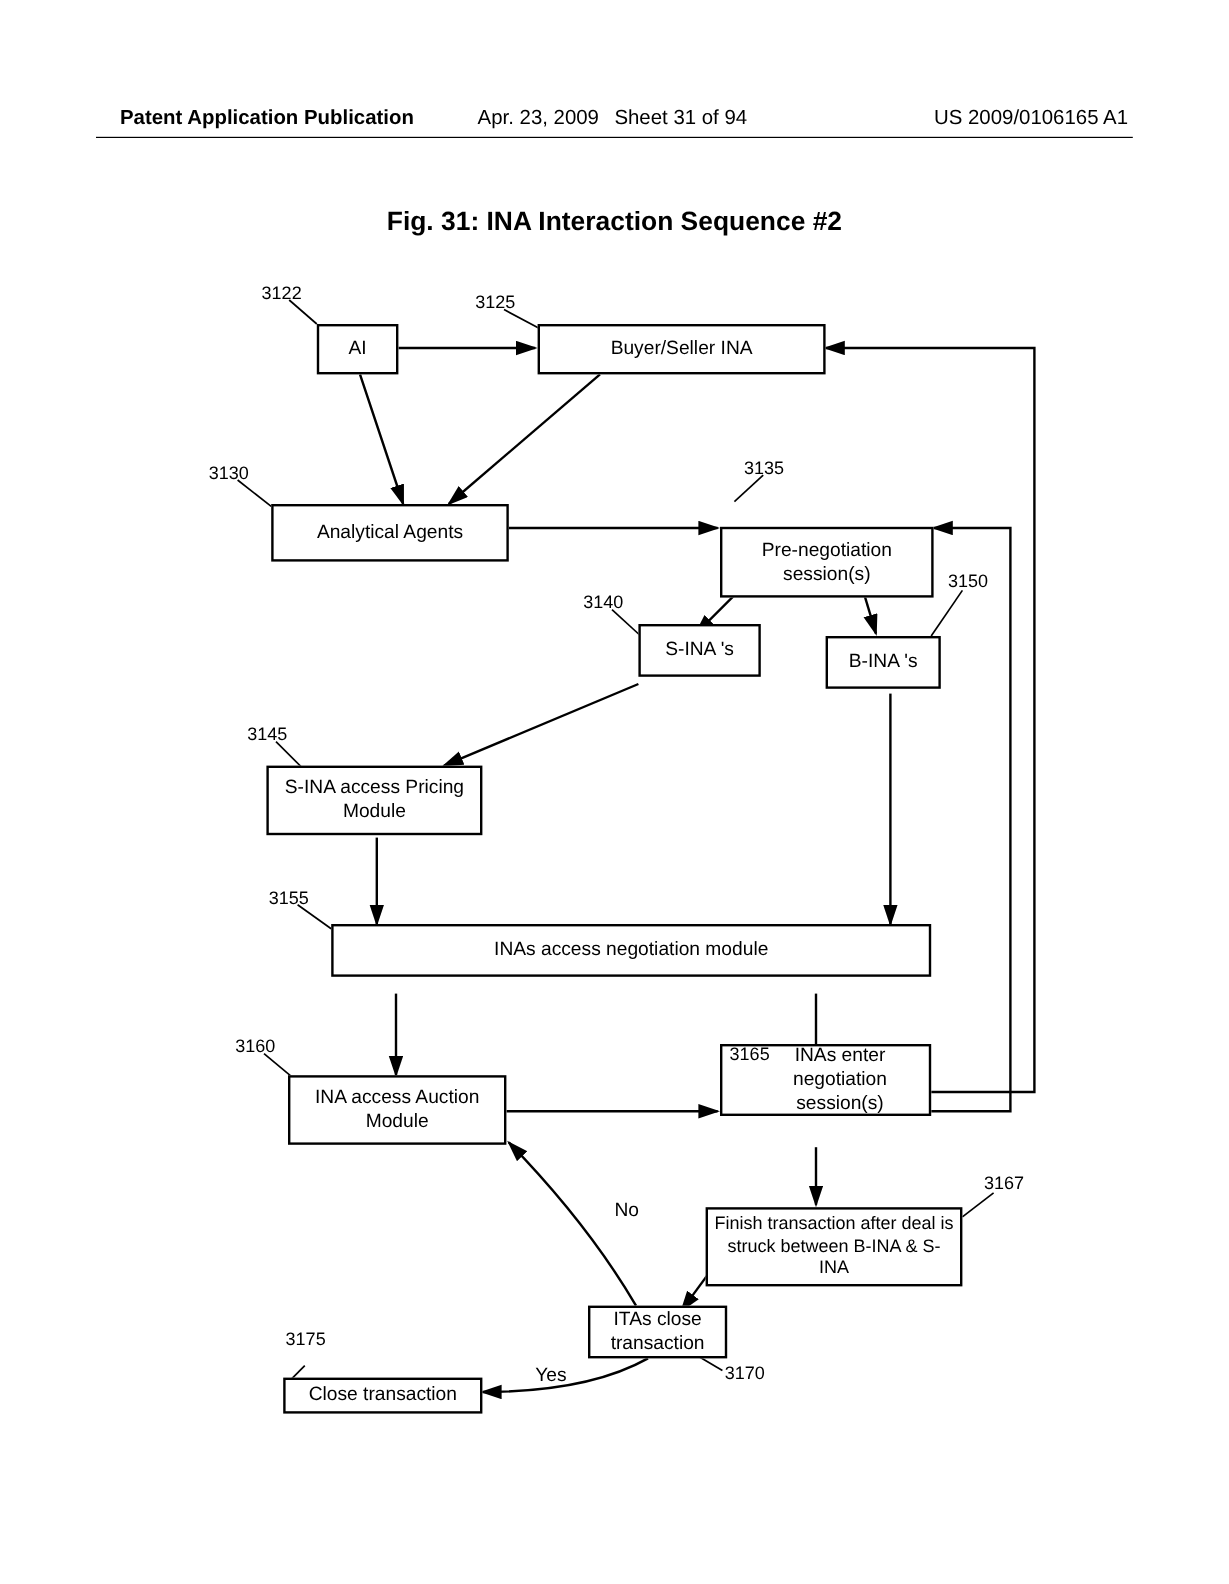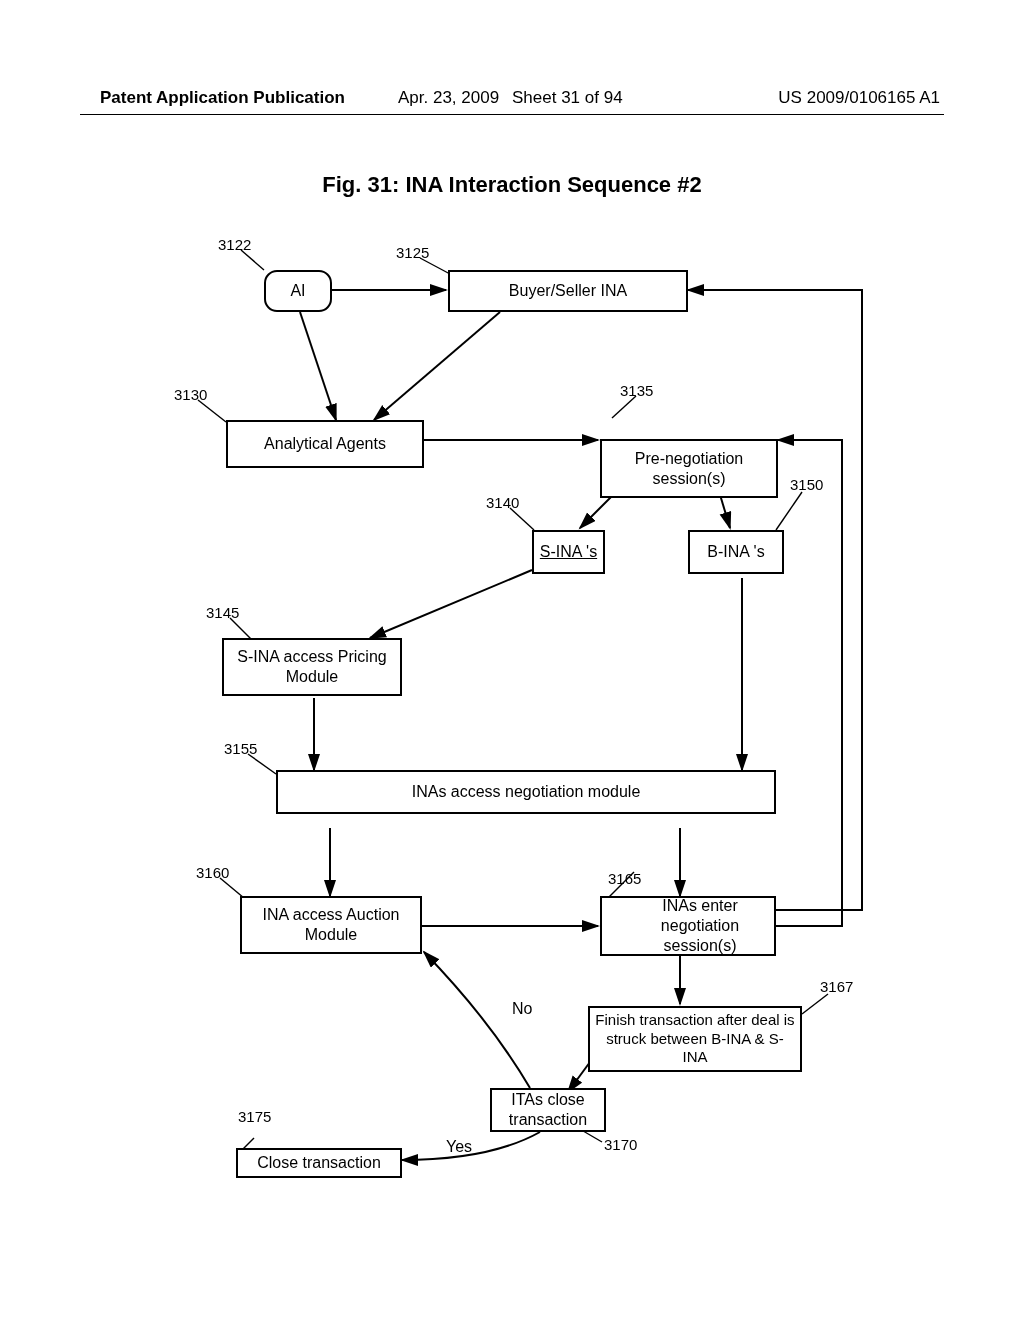--- a/index.html
+++ b/index.html
@@ -163,30 +163,30 @@
       <line x1="662" y1="262" x2="636" y2="300" stroke="#000" stroke-width="1.4"></line>
       <line x1="90" y1="388" x2="112" y2="410" stroke="#000" stroke-width="1.4"></line>
       <line x1="108" y1="524" x2="136" y2="544" stroke="#000" stroke-width="1.4"></line>
       <line x1="80" y1="648" x2="104" y2="668" stroke="#000" stroke-width="1.4"></line>
       <line x1="494" y1="642" x2="468" y2="668" stroke="#000" stroke-width="1.4"></line>
       <line x1="688" y1="764" x2="662" y2="784" stroke="#000" stroke-width="1.4"></line>
       <line x1="462" y1="912" x2="438" y2="898" stroke="#000" stroke-width="1.4"></line>
       <line x1="114" y1="908" x2="98" y2="924" stroke="#000" stroke-width="1.4"></line>
     </svg>
 
-    <div class="box" style="left:124px; top:40px; width:68px; height:42px;border-radius:13px;">AI</div>
+    <div class="box" style="left:124px; top:40px; width:68px; height:42px;">AI</div>
     <div class="box" style="left:308px; top:40px; width:240px; height:42px;">Buyer/Seller INA</div>
     <div class="box" style="left:86px; top:190px; width:198px; height:48px;">Analytical Agents</div>
     <div class="box" style="left:460px; top:196px; width:178px; height:59px;margin-top:13px;">Pre-negotiation session(s)</div>
-    <div class="box" style="left:392px; top:300px; width:73px; height:44px;text-decoration:underline;">S-INA 's</div>
+    <div class="box" style="left:392px; top:290px; width:102px; height:44px;">S-INA 's</div>
     <div class="box" style="left:548px; top:300px; width:96px; height:44px;">B-INA 's</div>
     <div class="box" style="left:82px; top:408px; width:180px; height:58px;">S-INA access Pricing Module</div>
     <div class="box" style="left:136px; top:540px; width:500px; height:44px;">INAs access negotiation module</div>
     <div class="box" style="left:100px; top:666px; width:182px; height:58px;">INA access Auction Module</div>
-    <div class="box" style="left:460px; top:666px; width:176px; height:60px;padding-left:28px;">INAs enter negotiation session(s)</div>
+    <div class="box" style="left:460px; top:640px; width:176px; height:60px;padding-left:28px;">INAs enter negotiation session(s)</div>
     <div class="box" style="left:448px; top:776px; width:214px; height:66px; font-size:15px;">Finish transaction after deal is struck between B-INA &amp; S-INA</div>
     <div class="box" style="left:350px; top:858px; width:116px; height:44px;">ITAs close transaction</div>
     <div class="box" style="left:96px; top:918px; width:166px; height:30px;">Close transaction</div>
 
     <div class="reflabel" style="left:78px; top:6px;">3122</div>
     <div class="reflabel" style="left:256px; top:14px;">3125</div>
     <div class="reflabel" style="left:34px; top:156px;">3130</div>
     <div class="reflabel" style="left:480px; top:152px;">3135</div>
     <div class="reflabel" style="left:346px; top:264px;">3140</div>
     <div class="reflabel" style="left:650px; top:246px;">3150</div>

